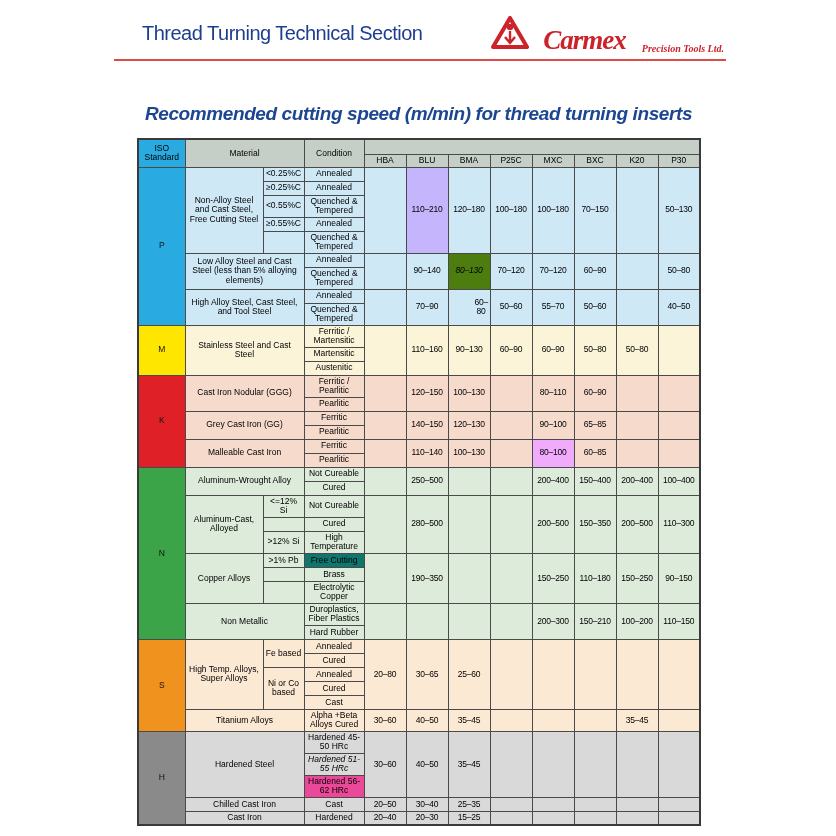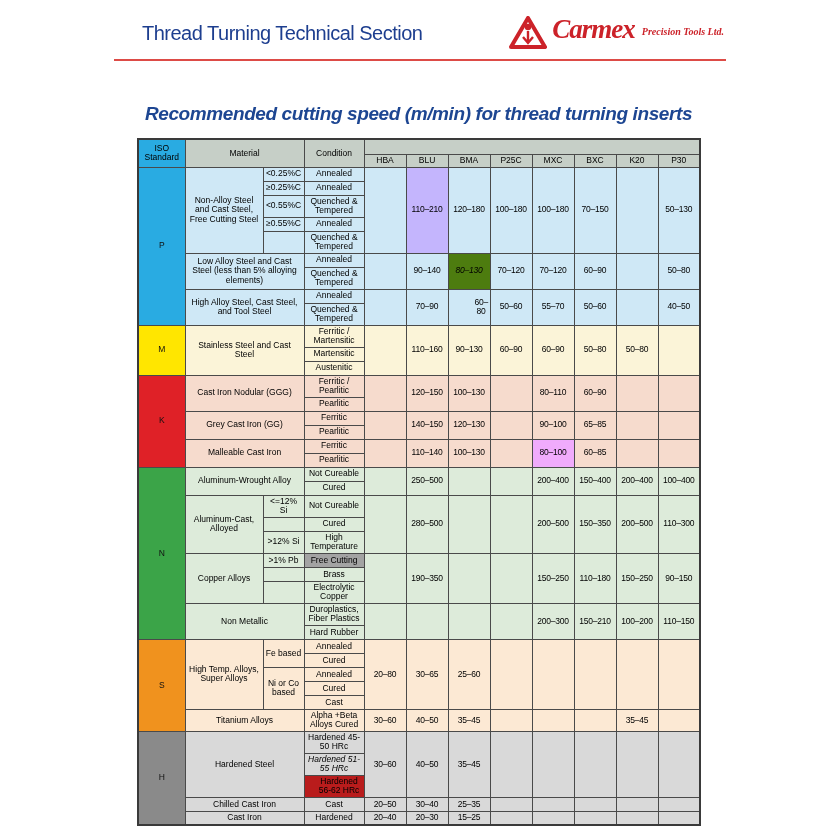--- a/index.html
+++ b/index.html
@@ -9,21 +9,21 @@
     color:#000;overflow:hidden;
   }
   .doc-header{
     display:flex;justify-content:space-between;align-items:flex-start;
     margin:16px 112px 0 142px;height:36px;
   }
   .doc-title{
     font-size:20px;font-weight:normal;color:#1d3e8f;
     letter-spacing:-0.5px;margin-top:6px;
   }
-  .brand{display:flex;align-items:flex-start;gap:5px;}
+  .brand{display:flex;align-items:flex-end;gap:14px;}
   .brand-name{
     font-family:"Liberation Serif","DejaVu Serif",serif;
     font-style:italic;font-weight:bold;font-size:27px;color:#cc2229;
     letter-spacing:-1px;line-height:1;
   }
   .brand-tagline{
     font-family:"Liberation Serif","DejaVu Serif",serif;
     font-style:italic;font-weight:bold;font-size:10px;color:#cc2229;
     margin-top:10px;margin-left:2px;
   }
@@ -266,21 +266,21 @@
         <td class="sub-cell" style="background: rgb(221, 235, 218);"></td>
         <td class="cond-cell" style="background: rgb(221, 235, 218);">Cured</td>
       </tr>
       <tr class="body-row">
         <td class="sub-cell" style="background: rgb(221, 235, 218);">&gt;12% Si</td>
         <td class="cond-cell" style="background: rgb(221, 235, 218);">High Temperature</td>
       </tr>
       <tr class="body-row">
         <td rowspan="3" class="material-cell" style="background: rgb(221, 235, 218);">Copper Alloys</td>
         <td class="sub-cell" style="background: rgb(221, 235, 218);">&gt;1% Pb</td>
-        <td class="cond-cell" style="background: #a3a3a3;">Free Cutting</td>
+        <td class="cond-cell" style="background: #0f766e;">Free Cutting</td>
         <td rowspan="3" class="value-cell" style="background: rgb(221, 235, 218);"></td>
         <td rowspan="3" class="value-cell" style="background: rgb(221, 235, 218);">190–350</td>
         <td rowspan="3" class="value-cell" style="background: rgb(221, 235, 218);"></td>
         <td rowspan="3" class="value-cell" style="background: rgb(221, 235, 218);"></td>
         <td rowspan="3" class="value-cell" style="background: rgb(221, 235, 218);">150–250</td>
         <td rowspan="3" class="value-cell" style="background: rgb(221, 235, 218);">110–180</td>
         <td rowspan="3" class="value-cell" style="background: rgb(221, 235, 218);">150–250</td>
         <td rowspan="3" class="value-cell" style="background: rgb(221, 235, 218);">90–150</td>
       </tr>
       <tr class="body-row">
@@ -355,21 +355,21 @@
         <td rowspan="3" class="value-cell" style="background: rgb(217, 217, 217);"></td>
         <td rowspan="3" class="value-cell" style="background: rgb(217, 217, 217);"></td>
         <td rowspan="3" class="value-cell" style="background: rgb(217, 217, 217);"></td>
         <td rowspan="3" class="value-cell" style="background: rgb(217, 217, 217);"></td>
         <td rowspan="3" class="value-cell" style="background: rgb(217, 217, 217);"></td>
       </tr>
       <tr class="body-row">
         <td class="cond-cell" style="background: rgb(217, 217, 217); font-style: italic;">Hardened 51-55 HRc</td>
       </tr>
       <tr class="body-row">
-        <td class="cond-cell" style="background: #b91c1c; padding-left: 12px;">Hardened 56-62 HRc</td>
+        <td class="cond-cell" style="background: #ec4899;">Hardened 56-62 HRc</td>
       </tr>
       <tr class="body-row">
         <td colspan="2" class="material-cell" style="background: rgb(217, 217, 217);">Chilled Cast Iron</td>
         <td class="cond-cell" style="background: rgb(217, 217, 217);">Cast</td>
         <td class="value-cell" style="background: rgb(217, 217, 217);">20–50</td>
         <td class="value-cell" style="background: rgb(217, 217, 217);">30–40</td>
         <td class="value-cell" style="background: rgb(217, 217, 217);">25–35</td>
         <td class="value-cell" style="background: rgb(217, 217, 217);"></td>
         <td class="value-cell" style="background: rgb(217, 217, 217);"></td>
         <td class="value-cell" style="background: rgb(217, 217, 217);"></td>

